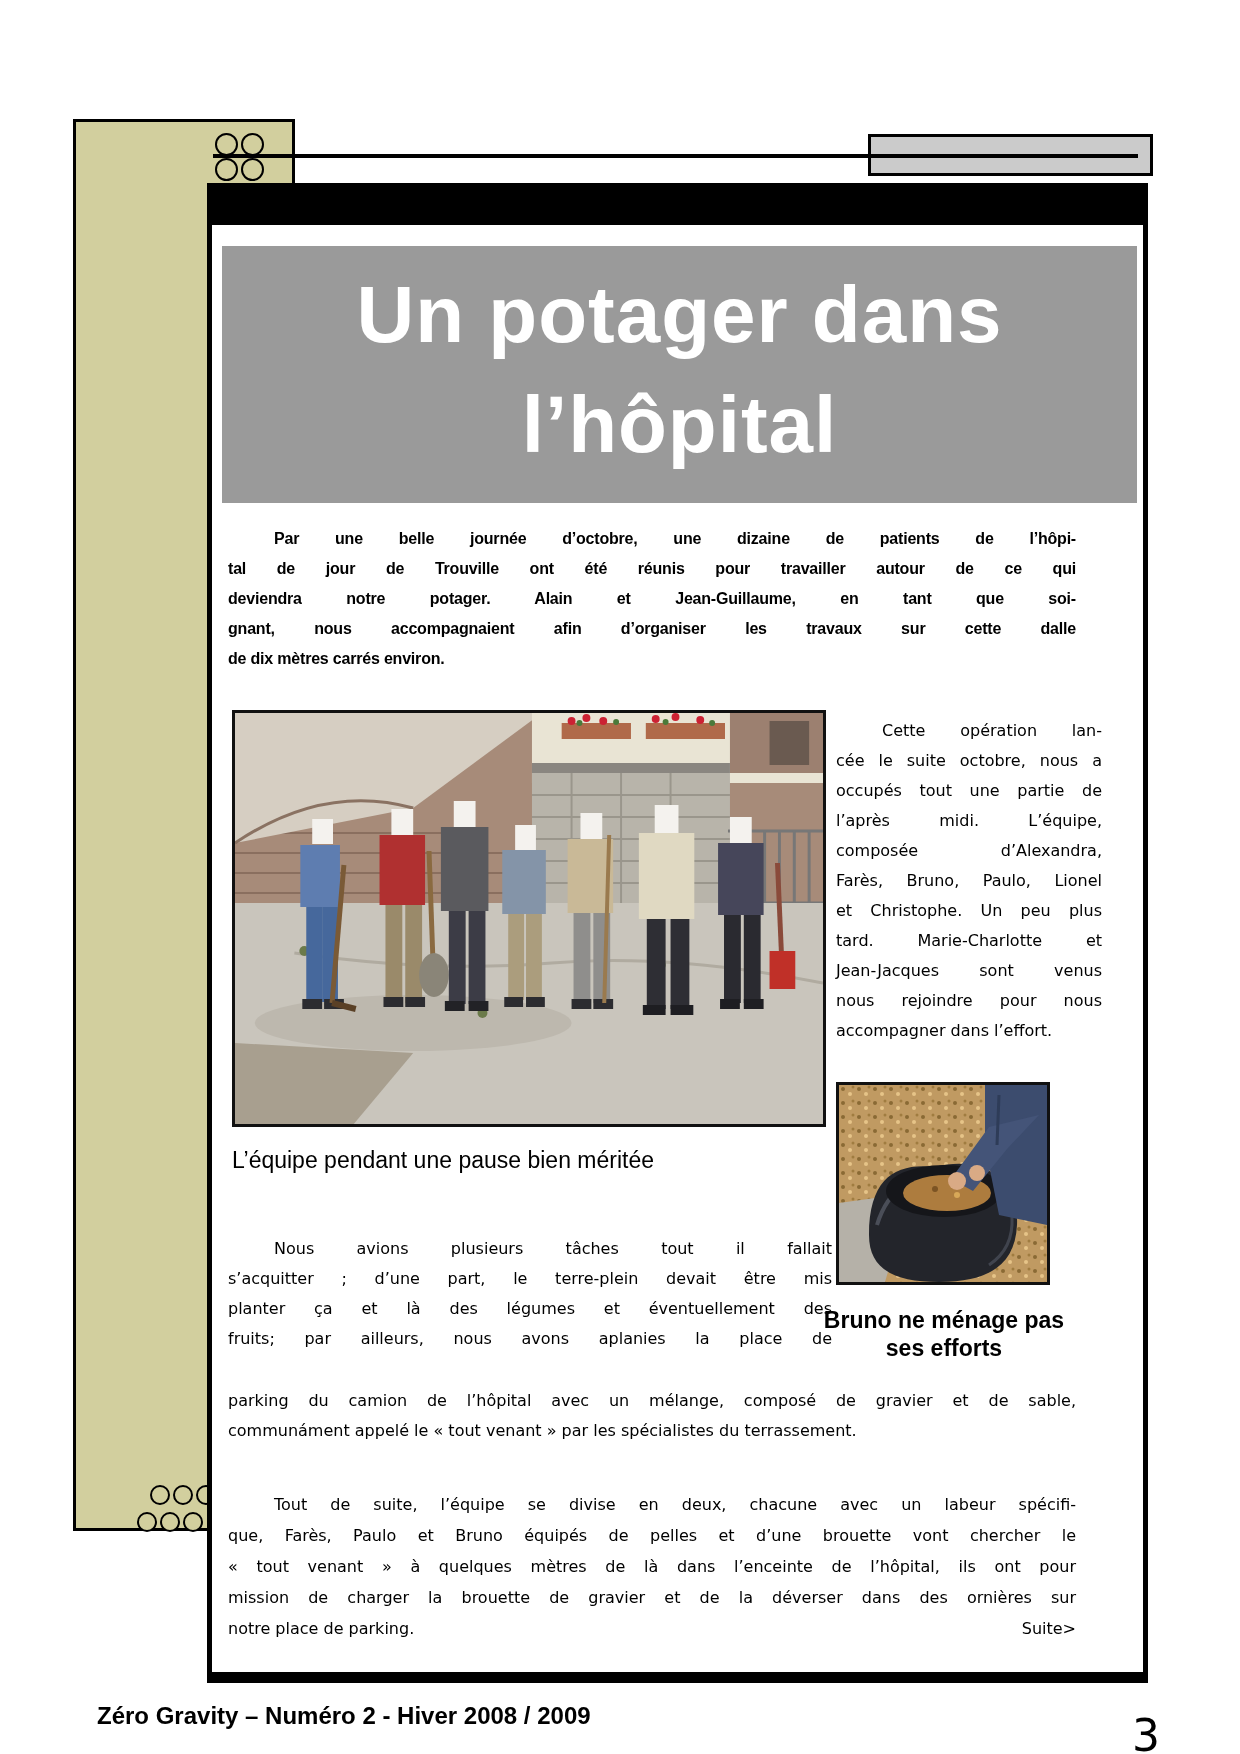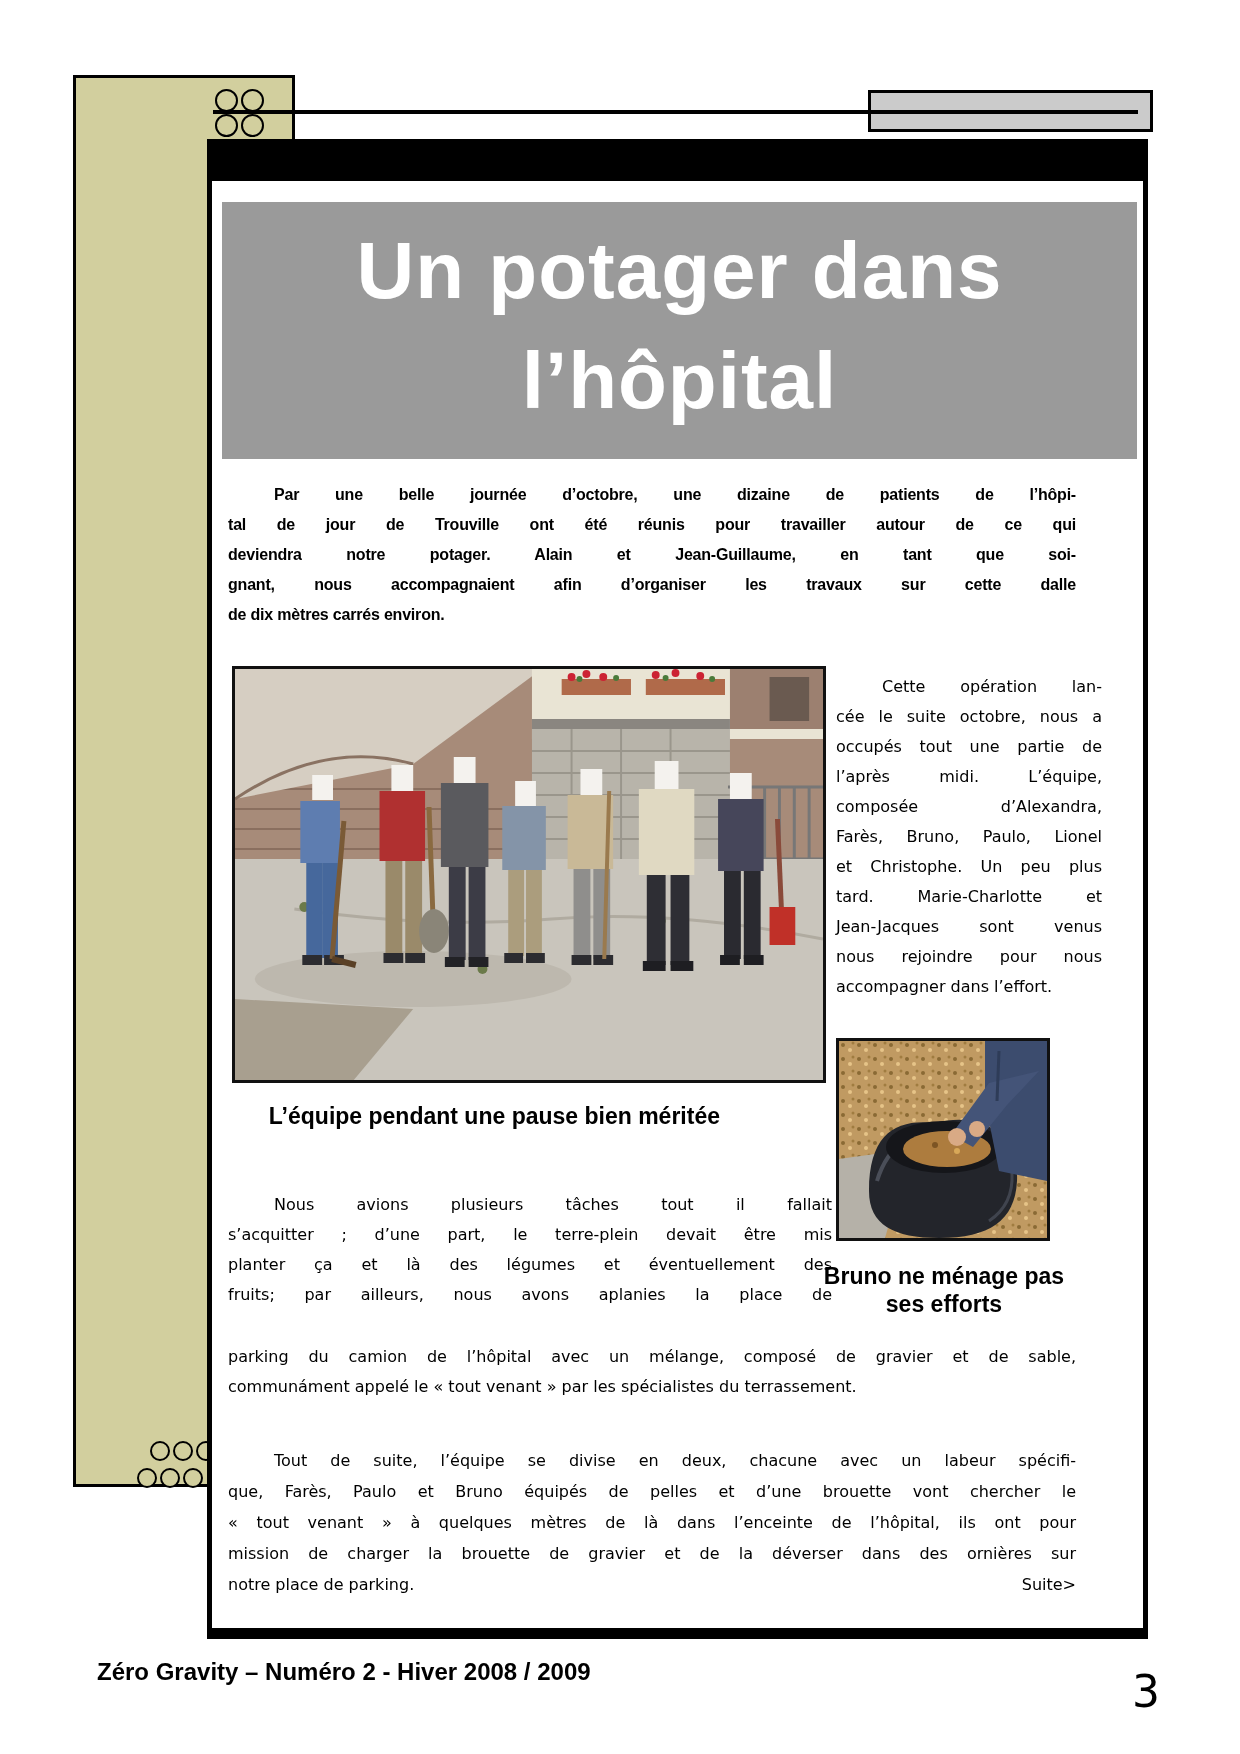--- a/index.html
+++ b/index.html
@@ -1,18 +1,18 @@
 <!DOCTYPE html>
 <html style="--olive: #d2cf9e; --title_bg: #9a9a9a; --title_text: #ffffff; --topright_box_bg: #cbcbcb; --band: #000000;"><head>
 <meta charset="utf-8">
 <style>
   * { margin:0; padding:0; box-sizing:border-box; }
   html,body { width:1240px; height:1754px; background:#ffffff; overflow:hidden;
               font-family:"DejaVu Sans", sans-serif; color:#000; }
-  .abs { position:absolute; }
+  .abs { position:absolute;margin-top:44px; }
 
   
   .olive-bar { left:73px; top:75px; width:222px; height:1412px;
                background:var(--olive,#d2cf9e); border:3px solid #000; }
 
   
   .hole { border:2px solid #000; border-radius:50%; background:var(--olive,#d2cf9e); }
   .hole.top { width:23px; height:23px; }
   .hole.bot { width:20px; height:20px; }
 
@@ -45,22 +45,22 @@
              font-size:23px; line-height:35px; letter-spacing:-0.2px; }
 
   .intro { left:228px; top:480px; width:848px; }
   .col2  { left:836px; top:672px; width:266px; }
   .para3a{ left:228px; top:1190px; width:604px; }
   .para3b{ left:228px; top:1342px; width:848px; }
   .para4 { left:228px; top:1445px; width:848px; }
   .para4 .ln { line-height:31px; }
   .flexline { display:flex; justify-content:space-between; }
 
-  .caption1 { left:220px; top:1103px; width:500px; text-align:right;
-              font-family:"Liberation Sans", sans-serif; font-weight:bold; font-size:23px; }
+  .caption1 { left:232px; top:1103px; width:500px; text-align:left;
+              font-family:"Liberation Sans", sans-serif; font-weight:normal; font-size:23px; }
   .caption2 { left:812px; top:1262px; width:264px; text-align:center;
               font-family:"Liberation Sans", sans-serif; font-weight:bold;
               font-size:23px; line-height:28px; }
 
   
   .photo1 { left:232px; top:666px; width:594px; height:417px; border:3px solid #111; }
   .photo2 { left:836px; top:1038px; width:214px; height:203px; border:3px solid #111; }
   .photo1 svg, .photo2 svg { display:block; width:100%; height:100%; }
 
   

